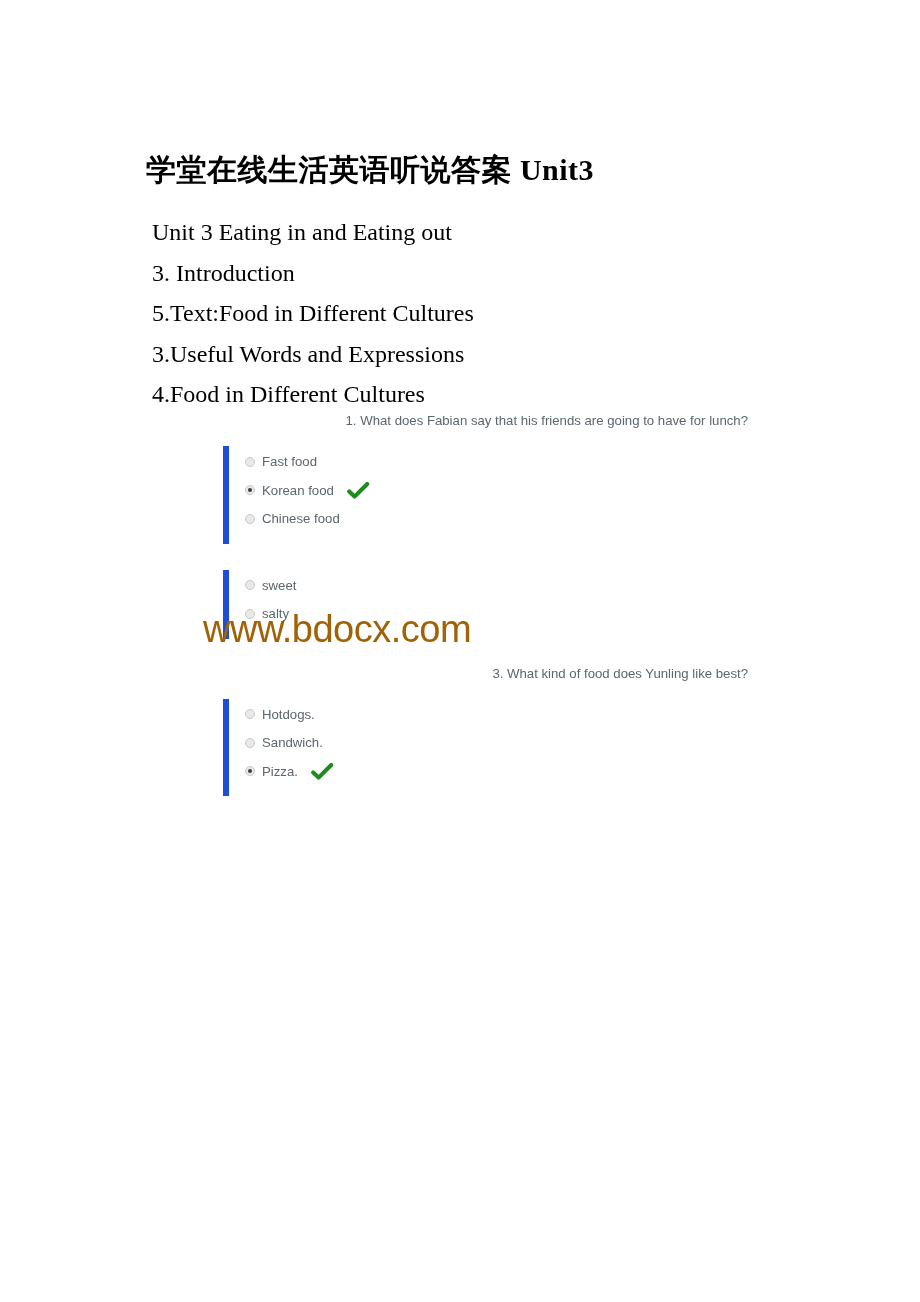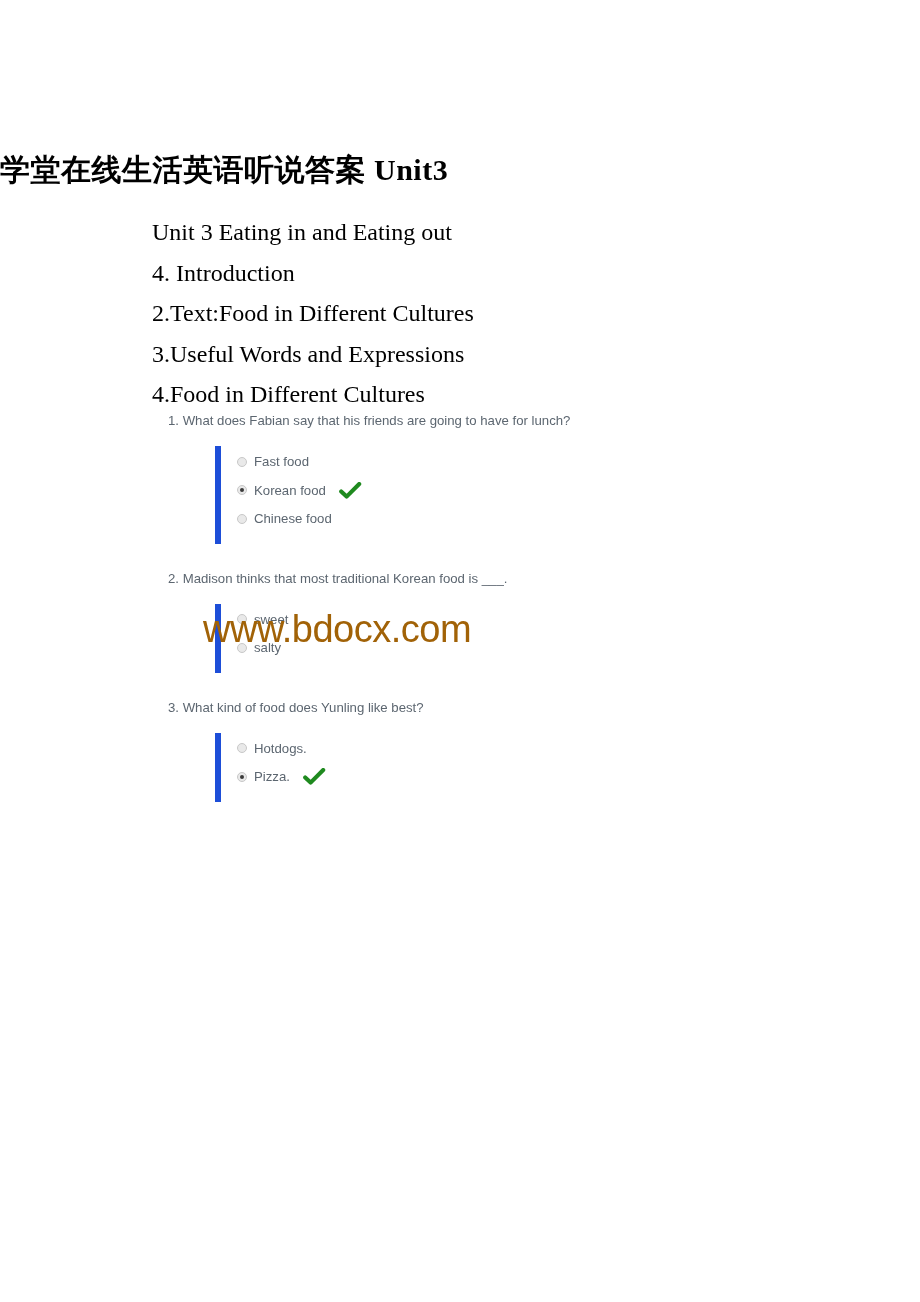--- a/index.html
+++ b/index.html
@@ -21,20 +21,21 @@
     inset: 0;
     background: #ffffff;
   }
 
   
   .doc-title {
     position: absolute;
     left: 0;
     top: 150px;
     width: 740px;
+    text-align: center;
     font-family: "Liberation Serif", serif;
     font-weight: bold;
     font-size: 30px;
     line-height: 40px;
     letter-spacing: 0.5px;
     color: #000;
     white-space: nowrap;
   }
 
   
@@ -48,23 +49,24 @@
     font-family: "Liberation Serif", serif;
     font-size: 24px;
     line-height: 40.5px;
     color: #000;
     white-space: nowrap;
   }
 
   
   .quiz {
     position: absolute;
-    left: 4px;
+    left: 12px;
     top: 412px;
     width: 736px;
+    text-align: right;
   }
 
   .question-block {
     position: relative;
     margin: 0 0 26px 0;
   }
 
   .question-text {
     margin-left: 164px;
     font-family: "Liberation Sans", sans-serif;
@@ -147,22 +149,22 @@
 </style>
 </head>
 <body>
 
 <div class="page">
 
   <div class="doc-title">学堂在线生活英语听说答案 Unit3</div>
 
   <div class="body-lines">
     <div class="body-line">Unit 3 Eating in and Eating out</div>
-    <div class="body-line">4. Introduction</div>
-    <div class="body-line">2.Text:Food in Different Cultures</div>
+    <div class="body-line">3. Introduction</div>
+    <div class="body-line">5.Text:Food in Different Cultures</div>
     <div class="body-line">3.Useful Words and Expressions</div>
     <div class="body-line">4.Food in Different Cultures</div>
   </div>
 
   <div class="quiz">
 
     <div class="question-block">
       <div class="question-text">1. What does Fabian say that his friends are going to have for lunch?</div>
       <div class="options">
 
@@ -183,21 +185,20 @@
 
         <div class="option-row">
           <span class="radio"></span>
           <span class="option-label">Chinese food</span>
         </div>
 
       </div>
     </div>
 
     <div class="question-block">
-      <div class="question-text">2. Madison thinks that most traditional Korean food is ___.</div>
       <div class="options">
 
         <div class="option-row">
           <span class="radio"></span>
           <span class="option-label">sweet</span>
         </div>
 
         <div class="option-row">
           <span class="radio"></span>
           <span class="option-label">salty</span>
@@ -209,20 +210,24 @@
 
     <div class="question-block">
       <div class="question-text">3. What kind of food does Yunling like best?</div>
       <div class="options">
 
         <div class="option-row">
           <span class="radio"></span>
           <span class="option-label">Hotdogs.</span>
         </div>
 
+        <div class="option-row">
+          <span class="radio"></span>
+          <span class="option-label">Sandwich.</span>
+        </div>
 
         <div class="option-row">
           <span class="radio checked"></span>
           <span class="option-label">Pizza.</span>
           <span class="check-icon">
             <svg width="23" height="18" viewBox="0 0 23 18" aria-hidden="true">
               <path d="M2.2 9.4 L7.6 14.6 L20.2 2.0" fill="none" stroke="#1f8a1f" stroke-width="4.1" stroke-linecap="round" stroke-linejoin="round"></path>
             </svg>
           </span>
         </div>

